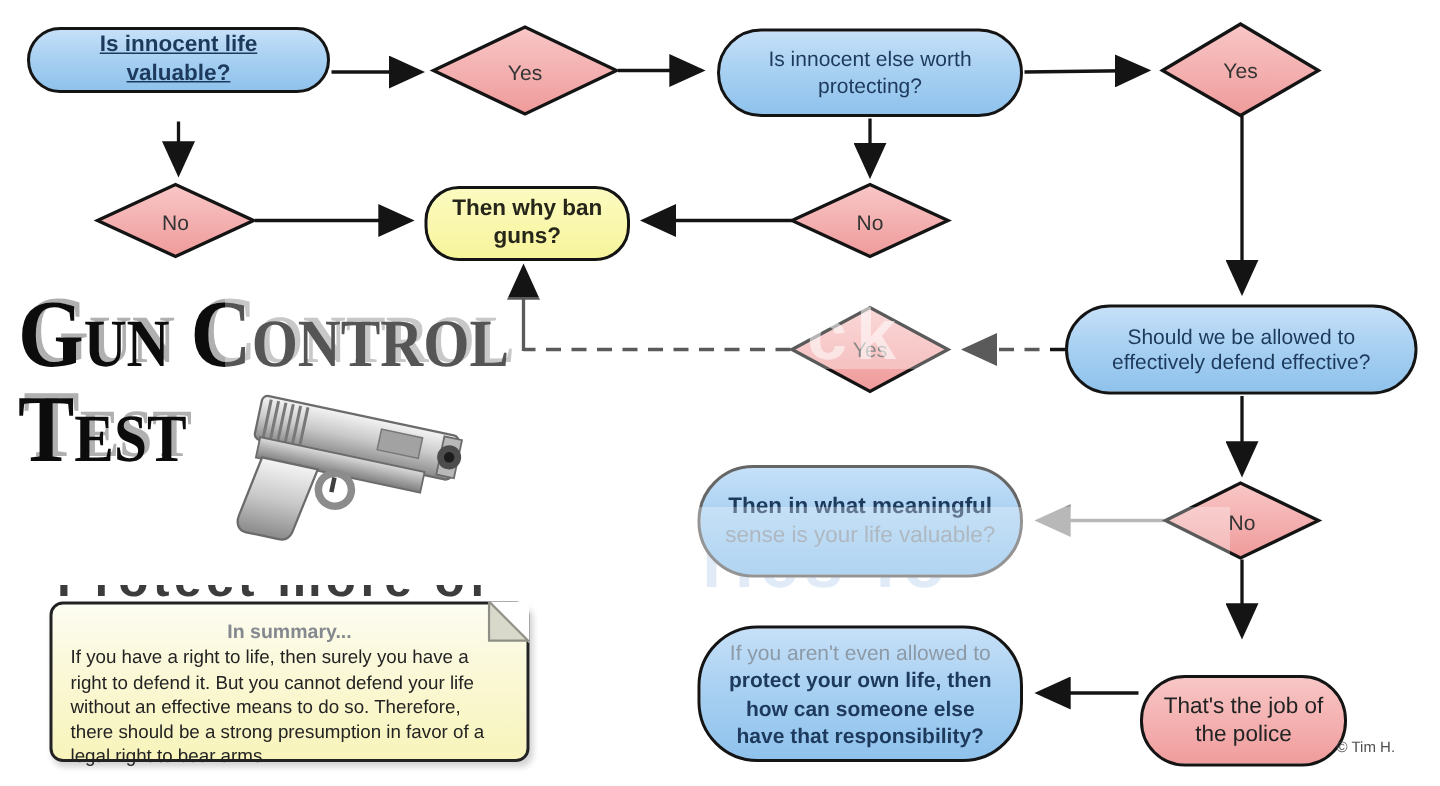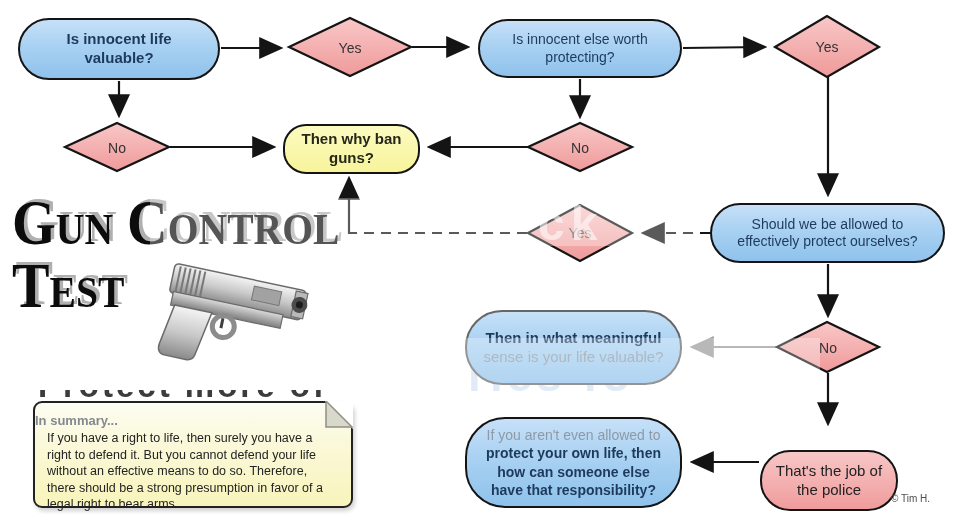--- a/index.html
+++ b/index.html
@@ -41,21 +41,21 @@
     font-weight:bold; font-variant:small-caps; line-height:0.98;
     text-shadow:4px -3px 0 #b0b0b0;
   }
   .title .t-line{display:inline-block; transform:scaleX(0.88); transform-origin:left; font-size:64px; white-space:nowrap;}
   .note{
     position:absolute; left:33px; top:401px; width:320px; height:107px; z-index:2;
     box-sizing:border-box; border:2px solid #222; border-radius:9px;
     background:linear-gradient(180deg,#fdfdf3 0%,#fbf9dd 32%,#f8f4bb 100%);
     box-shadow:2px 3px 4px rgba(0,0,0,0.18);
   }
-  .note-heading{margin-top:10px; font-size:13px; font-weight:bold; color:#84898f;}
+  .note-heading{margin-top:10px; text-align:center; font-size:13px; font-weight:bold; color:#84898f;}
   .note-body{margin:2px 12px 0 12px; font-size:12.5px; line-height:1.32; color:#232323;}
   .fold{position:absolute; top:-2px; right:-2px; z-index:3;}
   .credit{position:absolute; left:891px; top:493px; z-index:2; font-size:10px; color:#4f4f4f;}
   .wm{position:absolute; pointer-events:none;}
   .wm-band1{left:150px; top:198px; width:550px; height:48px; background:rgba(255,255,255,0.30); z-index:3;}
   .wm-band2{left:400px; top:338px; width:420px; height:58px; background:rgba(255,255,255,0.30); z-index:3;}
   .wm-ck{left:538px; top:196px; z-index:3; font-size:48px; font-weight:bold; letter-spacing:6px; color:rgba(255,255,255,0.55);}
   .wm-blue{left:468px; top:348px; z-index:1; font-size:46px; font-weight:bold; letter-spacing:4px; color:#b8d2ee; opacity:0.6;}
   .wm-dark{left:38px; top:390px; width:300px; height:13px; overflow:hidden; z-index:3;}
   .wm-dark span{display:block; margin-top:-23px; font-size:33px; font-weight:bold; letter-spacing:3px; color:#3c3c3c;}
@@ -134,38 +134,38 @@
         <rect x="18" y="40" width="112" height="14" fill="url(#gunF)" stroke="#6b6b6b" stroke-width="1.2"></rect>
         <path d="M22,53 L60,53 L52,98 C51,102 48,104 44,104 L22,104 C17,104 14,100 15,94 Z" fill="url(#gunS)" stroke="#6b6b6b" stroke-width="1.5"></path>
         <circle cx="74" cy="64" r="11" fill="none" stroke="#8c8c8c" stroke-width="5"></circle>
         <line x1="72" y1="56" x2="72" y2="66" stroke="#3f3f3f" stroke-width="3"></line>
       </g>
     </g>
   </svg>
 
   <div class="wm wm-blue">ries fo</div>
 
-  <div class="node pill-blue bold fs15" style="left:18px; top:18px; width:202px; height:62px; border-radius:31px;">
+  <div class="node pill-blue bold fs15" style="left:18px; top:18px; width:202px; height:44px; border-radius:31px;text-decoration:underline;">
     <div>Is innocent life</div>
     <div>valuable?</div>
   </div>
 
   <div class="node pill-blue fs14" style="left:478px; top:19px; width:204px; height:59px; border-radius:30px;">
     <div>Is innocent else worth</div>
     <div>protecting?</div>
   </div>
 
   <div class="node pill-yellow fs15" style="left:283px; top:124px; width:137px; height:50px; border-radius:23px;">
     <div>Then why ban</div>
     <div>guns?</div>
   </div>
 
   <div class="node pill-blue fs14" style="left:710px; top:203px; width:235px; height:60px; border-radius:30px;">
     <div>Should we be allowed to</div>
-    <div>effectively protect ourselves?</div>
+    <div>effectively defend effective?</div>
   </div>
 
   <div class="node pill-blue fs14" style="left:465px; top:417px; width:217px; height:91px; border-radius:40px; line-height:1.3;">
     <div class="gray-line">If you aren't even allowed to</div>
     <div class="dark-line">protect your own life, then</div>
     <div class="dark-line">how can someone else</div>
     <div class="dark-line">have that responsibility?</div>
   </div>
 
   <div class="node pill-blue soft-border fs15" style="left:465px; top:310px; width:217px; height:75px; border-radius:37px; border-width:2px;">

